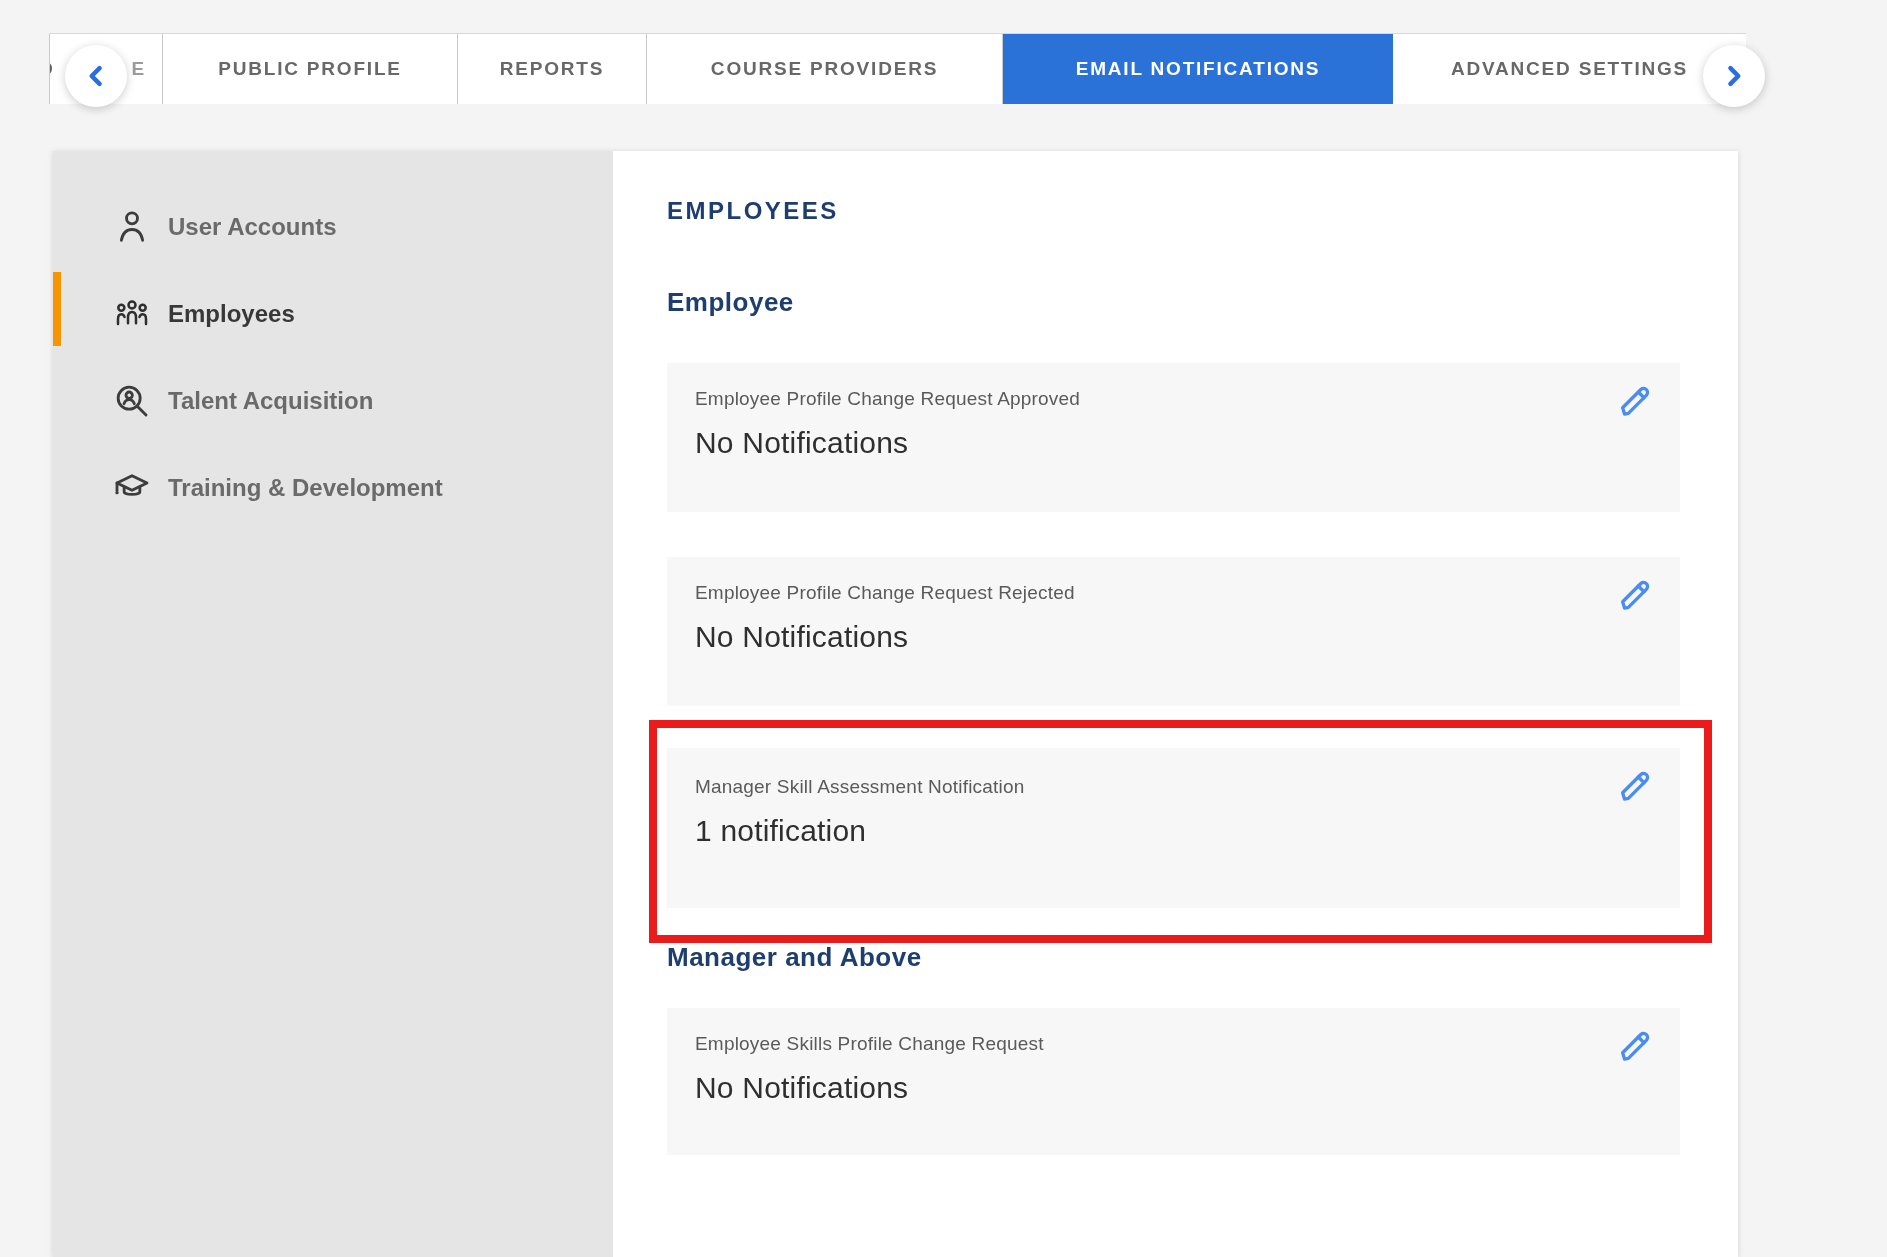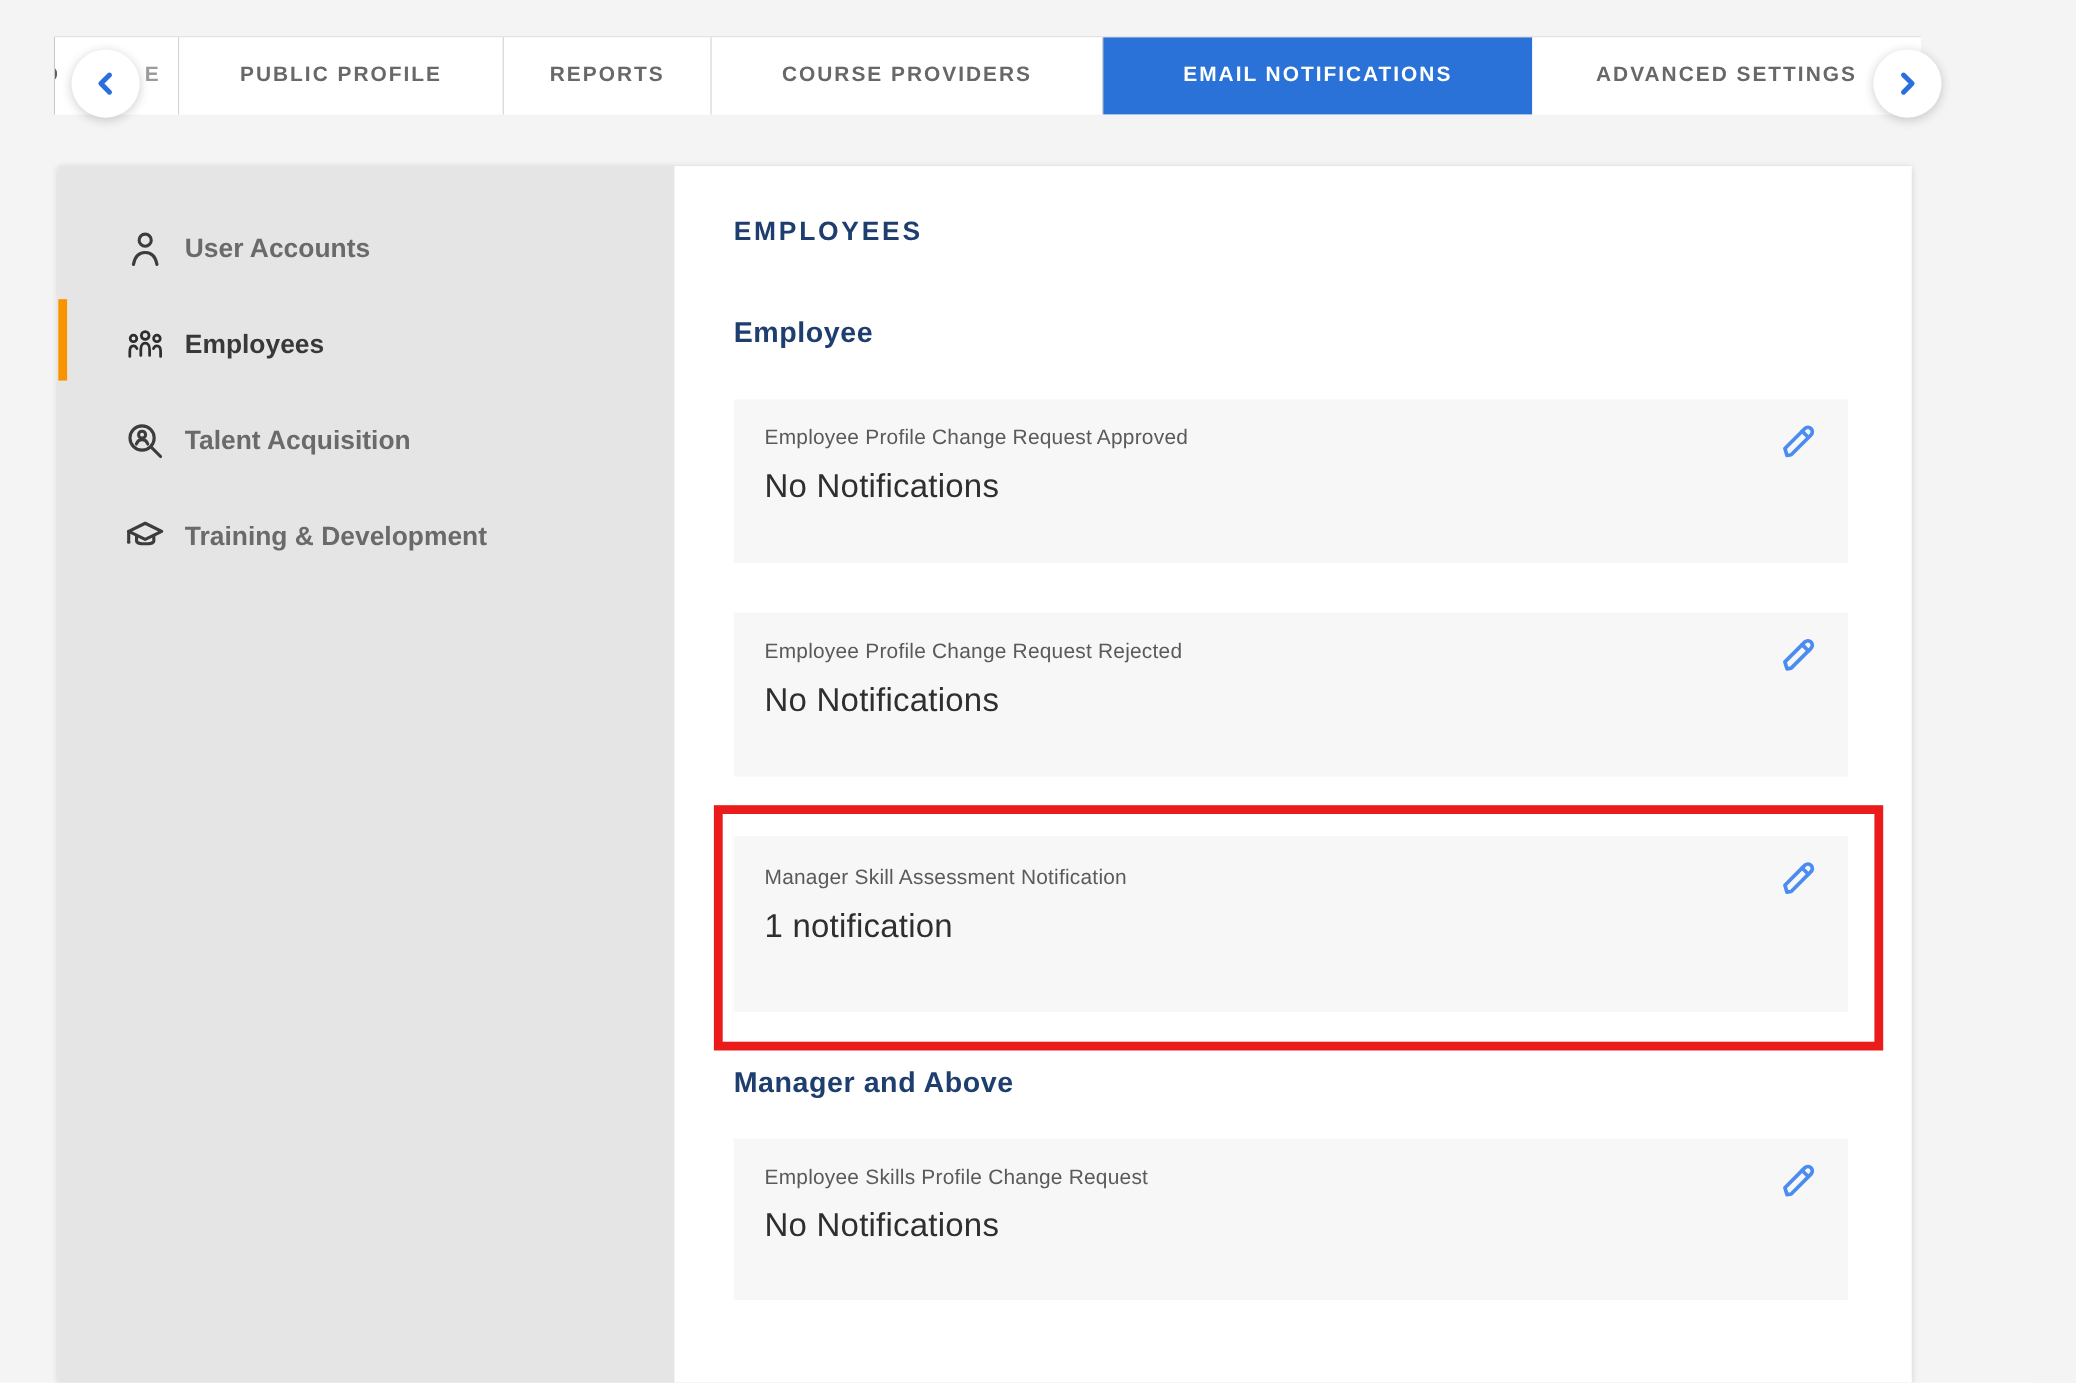--- a/index.html
+++ b/index.html
@@ -75,42 +75,42 @@
   .main{flex:1;padding:46px 58px 0 54px;}
   .page-title{
     margin:0;font-size:24px;line-height:28px;font-weight:bold;
     letter-spacing:2.5px;color:var(--heading_navy);
   }
   .section-heading{
     margin:0;font-size:26px;line-height:28px;font-weight:bold;
     letter-spacing:.5px;color:var(--heading_navy);
   }
   .section-heading.first{margin-top:63px;}
-  .section-heading.second{margin-top:15px;}
+  .section-heading.second{}
   .notif-card{
     background:#f7f7f7;height:149px;margin-top:45px;
     padding:25px 28px;position:relative;
   }
   .notif-card.first{margin-top:47px;}
   .notif-card.in-box{margin-top:0;height:160px;padding-top:28px;}
   .notif-card.last{margin-top:37px;height:147px;}
   .card-title{
     margin:0;font-size:19px;font-weight:normal;color:#5a5a5a;letter-spacing:.2px;
   }
   .card-value{
     margin-top:16px;font-size:30px;font-weight:400;color:#2f2f2f;letter-spacing:.2px;
   }
   .pencil-btn{
     position:absolute;top:18px;right:24px;width:42px;height:42px;
     background:transparent;border:none;cursor:pointer;padding:0;
     color:var(--pencil_blue);display:flex;align-items:center;justify-content:center;
   }
   .pencil-btn svg{width:38px;height:38px;display:block;}
   .highlight-box{
-    margin:26px -32px 0 -18px;
+    margin:14px -32px 0 -18px;
     border:8px solid var(--highlight_red);
     padding:20px 24px 27px 10px;
     background:#fff;
   }
 </style>
 </head>
 <body>
 
 <nav class="tabbar">
   <div class="tab partial">

